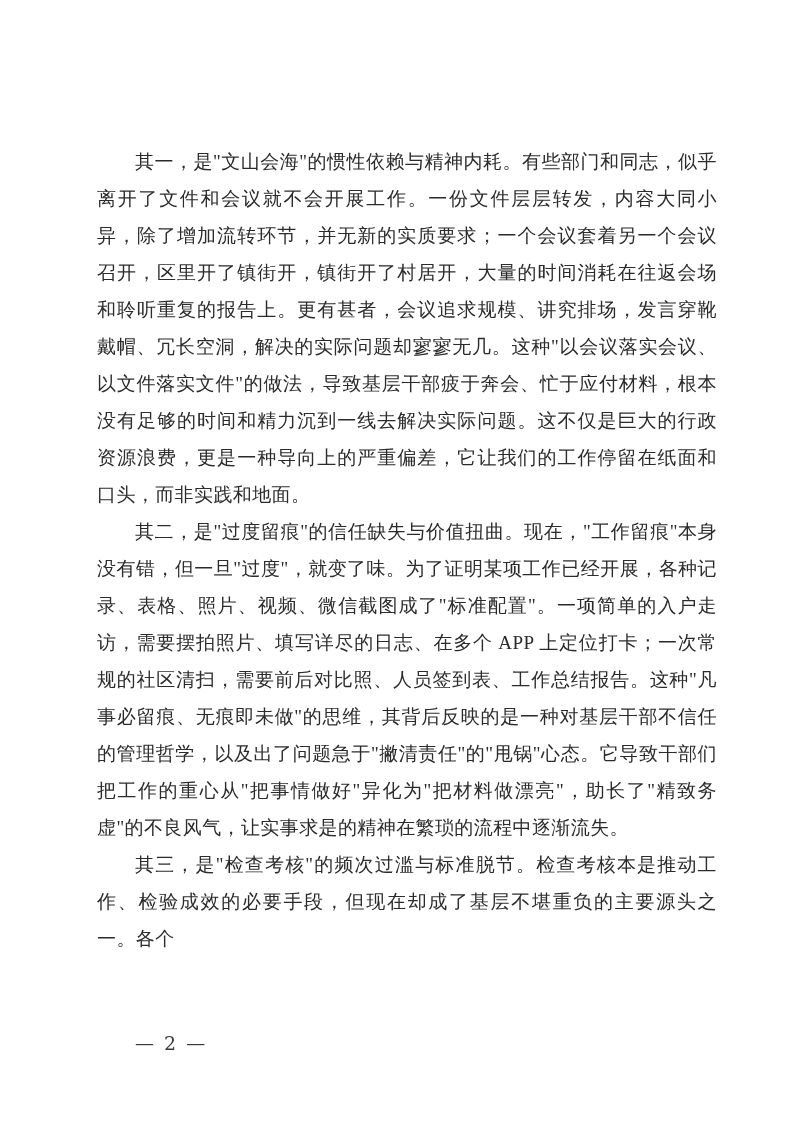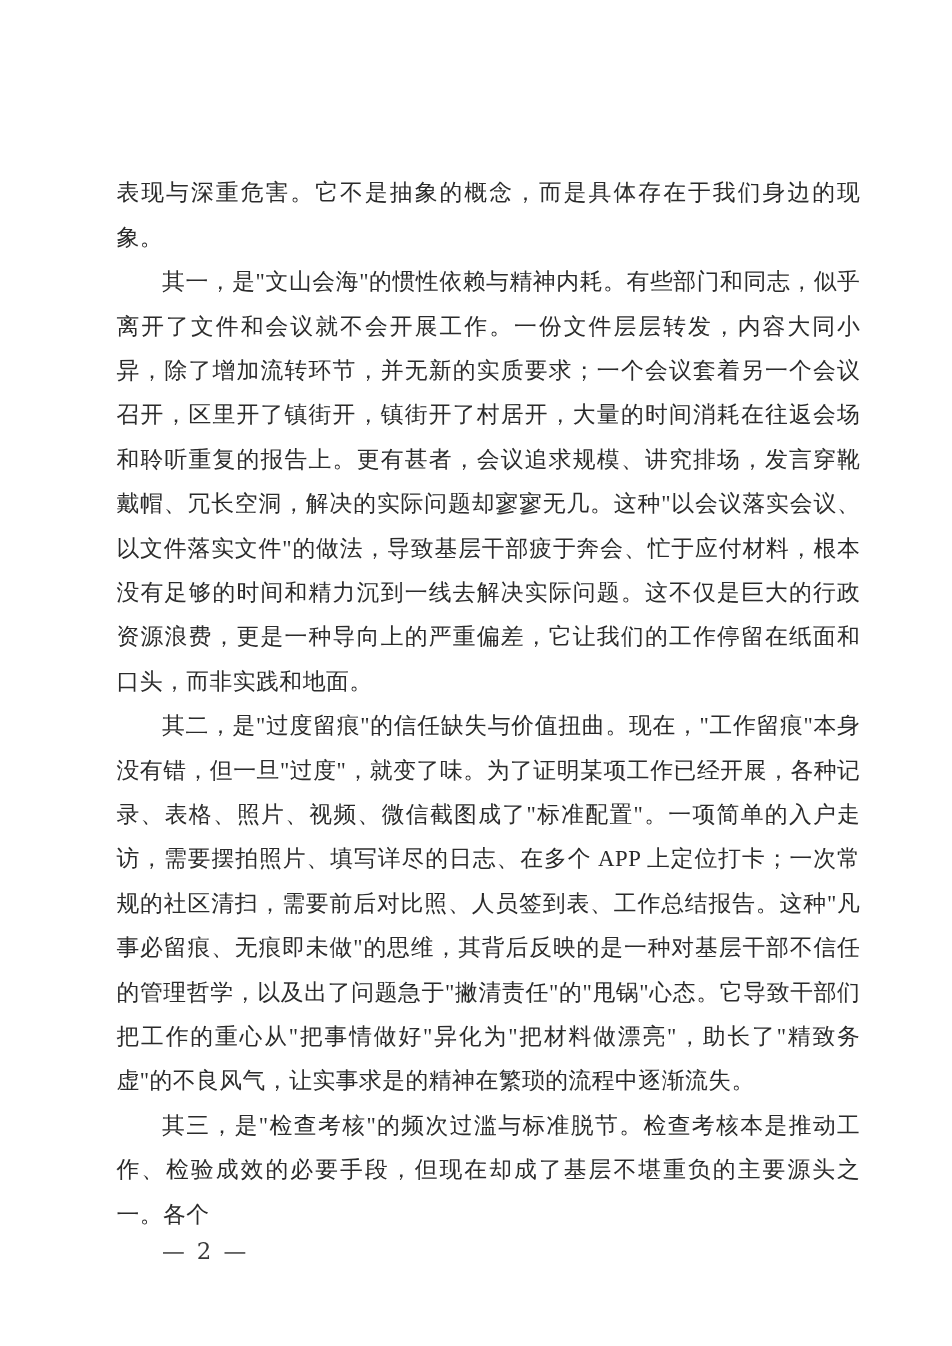--- a/index.html
+++ b/index.html
@@ -39,20 +39,19 @@
       font-size: 19px;
       letter-spacing: 2px;
       font-family: "DejaVu Serif", "Liberation Serif", serif;
     }
   </style>
 </head>
 <body>
 
 <div class="page">
   <div class="text-block">
-    <p>表现与深重危害。它不是抽象的概念，而是具体存在于我们身边的现象。</p>
     <p class="indent">其一，是"文山会海"的惯性依赖与精神内耗。有些部门和同志，似乎离开了文件和会议就不会开展工作。一份文件层层转发，内容大同小异，除了增加流转环节，并无新的实质要求；一个会议套着另一个会议召开，区里开了镇街开，镇街开了村居开，大量的时间消耗在往返会场和聆听重复的报告上。更有甚者，会议追求规模、讲究排场，发言穿靴戴帽、冗长空洞，解决的实际问题却寥寥无几。这种"以会议落实会议、以文件落实文件"的做法，导致基层干部疲于奔会、忙于应付材料，根本没有足够的时间和精力沉到一线去解决实际问题。这不仅是巨大的行政资源浪费，更是一种导向上的严重偏差，它让我们的工作停留在纸面和口头，而非实践和地面。</p>
     <p class="indent">其二，是"过度留痕"的信任缺失与价值扭曲。现在，"工作留痕"本身没有错，但一旦"过度"，就变了味。为了证明某项工作已经开展，各种记录、表格、照片、视频、微信截图成了"标准配置"。一项简单的入户走访，需要摆拍照片、填写详尽的日志、在多个 APP 上定位打卡；一次常规的社区清扫，需要前后对比照、人员签到表、工作总结报告。这种"凡事必留痕、无痕即未做"的思维，其背后反映的是一种对基层干部不信任的管理哲学，以及出了问题急于"撇清责任"的"甩锅"心态。它导致干部们把工作的重心从"把事情做好"异化为"把材料做漂亮"，助长了"精致务虚"的不良风气，让实事求是的精神在繁琐的流程中逐渐流失。</p>
     <p class="indent">其三，是"检查考核"的频次过滥与标准脱节。检查考核本是推动工作、检验成效的必要手段，但现在却成了基层不堪重负的主要源头之一。各个</p>
   </div>
 
   <div class="page-footer">— 2 —</div>
 </div>
 
 </body></html>

